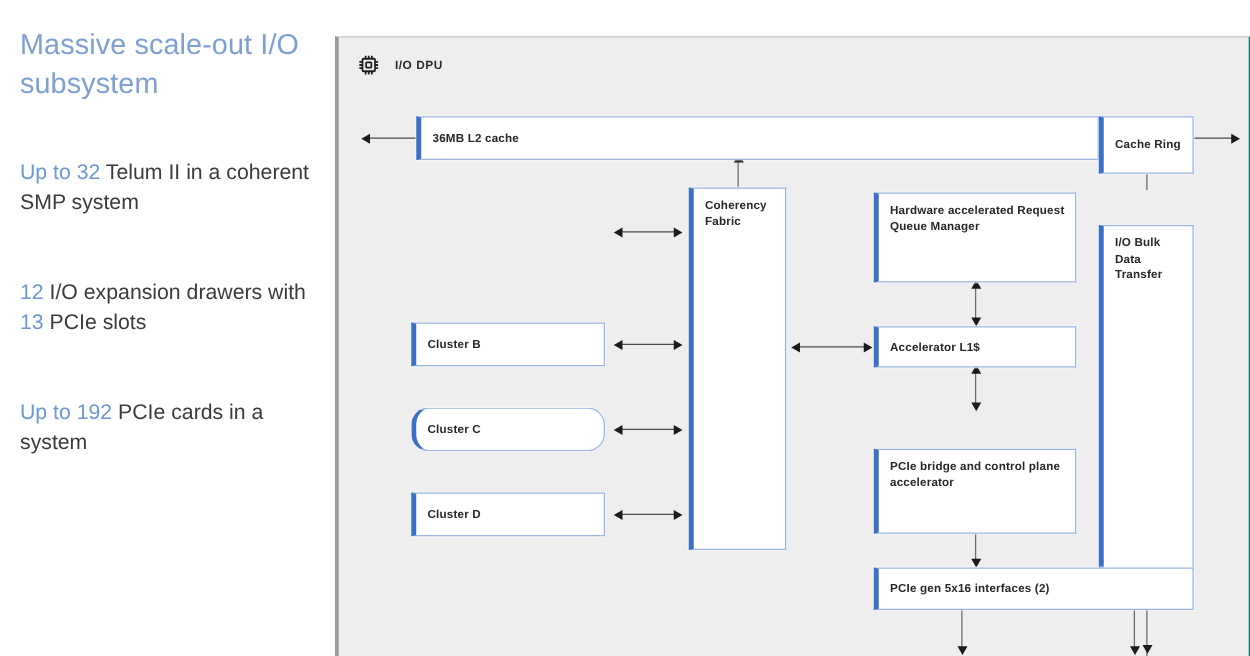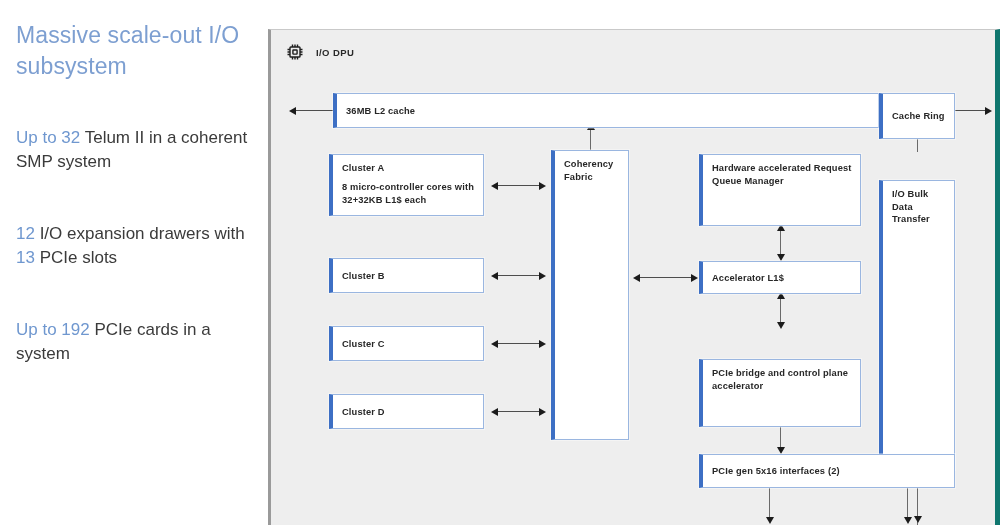--- a/index.html
+++ b/index.html
@@ -26,21 +26,21 @@
   #stat-1{top:126px;}
   #stat-2{top:222px;}
   #stat-3{top:318px;}
 
   
   #diagram{
     position:absolute;left:268px;top:29px;width:732px;height:496px;
     background:#eeeeee;
     border-top:1px solid #c9c9c9;
     border-left:3px solid #9a9a9a;
-    border-right:5px solid #0f766e;
+    border-right:1px solid #0f766e;
     box-sizing:border-box;
   }
   #diagram-header{
     position:absolute;left:14px;top:12px;display:flex;align-items:center;gap:11px;
   }
   #diagram-header .hdr-label{
     font-size:9.5px;font-weight:700;color:#2a2a2a;letter-spacing:.4px;
   }
   .chip-icon{width:20px;height:20px;display:block;}
 
@@ -57,21 +57,21 @@
     font-size:9.3px;font-weight:700;color:#272727;
     line-height:12.6px;letter-spacing:.15px;
   }
   .blk.vcenter .txt{top:50%;transform:translateY(-50%);}
 
   
   #blk-l2      {left:62px;  top:63px;  width:546px; height:35px;}
   #blk-ring    {left:608px; top:63px;  width:76px;  height:46px;}
   #blk-clusterA{left:58px;  top:124px; width:155px; height:62px;}
   #blk-clusterB{left:58px;  top:228px; width:155px; height:35px;}
-  #blk-clusterC{left:58px;  top:296px; width:155px; height:35px;}
+  #blk-clusterC{left:58px;  top:296px; width:155px; height:35px;border-radius:14px;}
   #blk-clusterD{left:58px;  top:364px; width:155px; height:35px;}
   #blk-fabric  {left:280px; top:120px; width:78px;  height:290px;}
   #blk-rqm     {left:428px; top:124px; width:162px; height:72px;}
   #blk-accl1   {left:428px; top:231px; width:162px; height:33px;}
   #blk-pcieb   {left:428px; top:299px; width:162px; height:68px;margin-top:30px;}
   #blk-bulk    {left:608px; top:120px; width:76px;  height:290px;margin-top:30px;}
   #blk-pcie5   {left:428px; top:424px; width:256px; height:34px;}
 
   
   .conn{position:absolute;}
@@ -174,24 +174,20 @@
     <div class="ar ar-d" style="left:633px;top:487px;"></div>
 
     <div class="blk vcenter" id="blk-l2">
       <div class="txt">36MB L2 cache</div>
     </div>
 
     <div class="blk vcenter" id="blk-ring">
       <div class="txt">Cache Ring</div>
     </div>
 
-    <div class="blk" id="blk-clusterA">
-      <div class="txt">Cluster A</div>
-      <div class="txt" style="top:26px;">8 micro-controller cores with 32+32KB L1$ each</div>
-    </div>
 
     <div class="blk vcenter" id="blk-clusterB">
       <div class="txt">Cluster B</div>
     </div>
 
     <div class="blk vcenter" id="blk-clusterC">
       <div class="txt">Cluster C</div>
     </div>
 
     <div class="blk vcenter" id="blk-clusterD">

